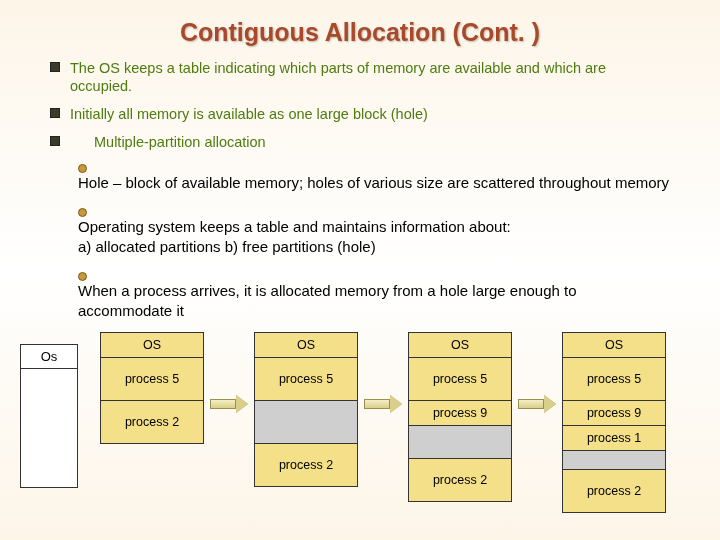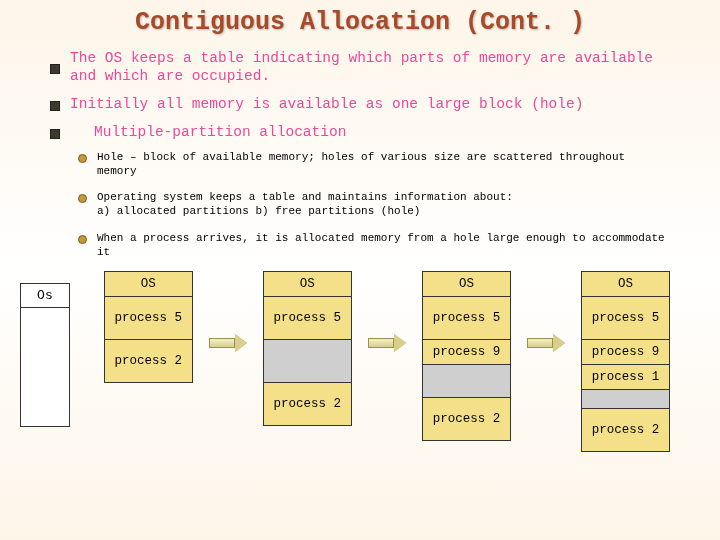--- a/index.html
+++ b/index.html
@@ -5,70 +5,70 @@
   * { box-sizing: border-box; }
   body {
     margin: 0;
     width: 720px;
     height: 540px;
     font-family: Arial, sans-serif;
     background: linear-gradient(to bottom, #fdf5e8 0%, #ffffff 50%, #fdf5e8 100%);
     overflow: hidden;
   }
   .slide {
-    padding: 8px 50px 10px 50px;
-    font-family: Liberation Mono, monospace;
+    padding: 18px 50px 10px 50px;
   }
   .title {
     text-align: center;
     font-size: 25px;
     font-weight: bold;
     color: #a84a2a;
     text-shadow: 1px 1px 2px rgba(0,0,0,0.25);
     margin-bottom: 12px;
   }
   .bullet-list { margin: 0; padding: 0; list-style: none; }
   .bullet-item {
     display: flex;
-    align-items: center;
+    align-items: flex-start;
     font-size: 14.5px;
-    color: #ec4899;
+    color: #4d7c0f;
     margin-bottom: 10px;
     line-height: 1.25;
   }
   .sq-bullet {
     width: 10px; height: 10px;
     background: #3b3b2a;
     border: 1px solid #222;
     margin-top: 3px;
     margin-right: 10px;
     flex-shrink: 0;
   }
   .sub-list { margin: 8px 0 0 28px; padding: 0; list-style: none; }
   .sub-item {
     display: flex;
     align-items: flex-start;
-    font-size: 11px;
+    font-size: 15px;
     margin-bottom: 12px;
     line-height: 1.3;
+    flex-direction: column;
   }
   .circ-bullet {
     width: 9px; height: 9px;
     background: #c49a3a;
     border: 1px solid #7a5a1a;
     border-radius: 50%;
     margin-top: 4px;
     margin-right: 10px;
     flex-shrink: 0;
   }
   .diagram-row {
     display: flex;
     align-items: flex-start;
     margin-top: 6px;
-    gap: 16px;
+    gap: 4px;
     padding-left: 0;
     margin-left: -30px;
   }
   .os-box {
     width: 58px;
     border: 1px solid #333;
     font-size: 13px;
     text-align: center;
     background: #fff;
     margin-top: 12px;

